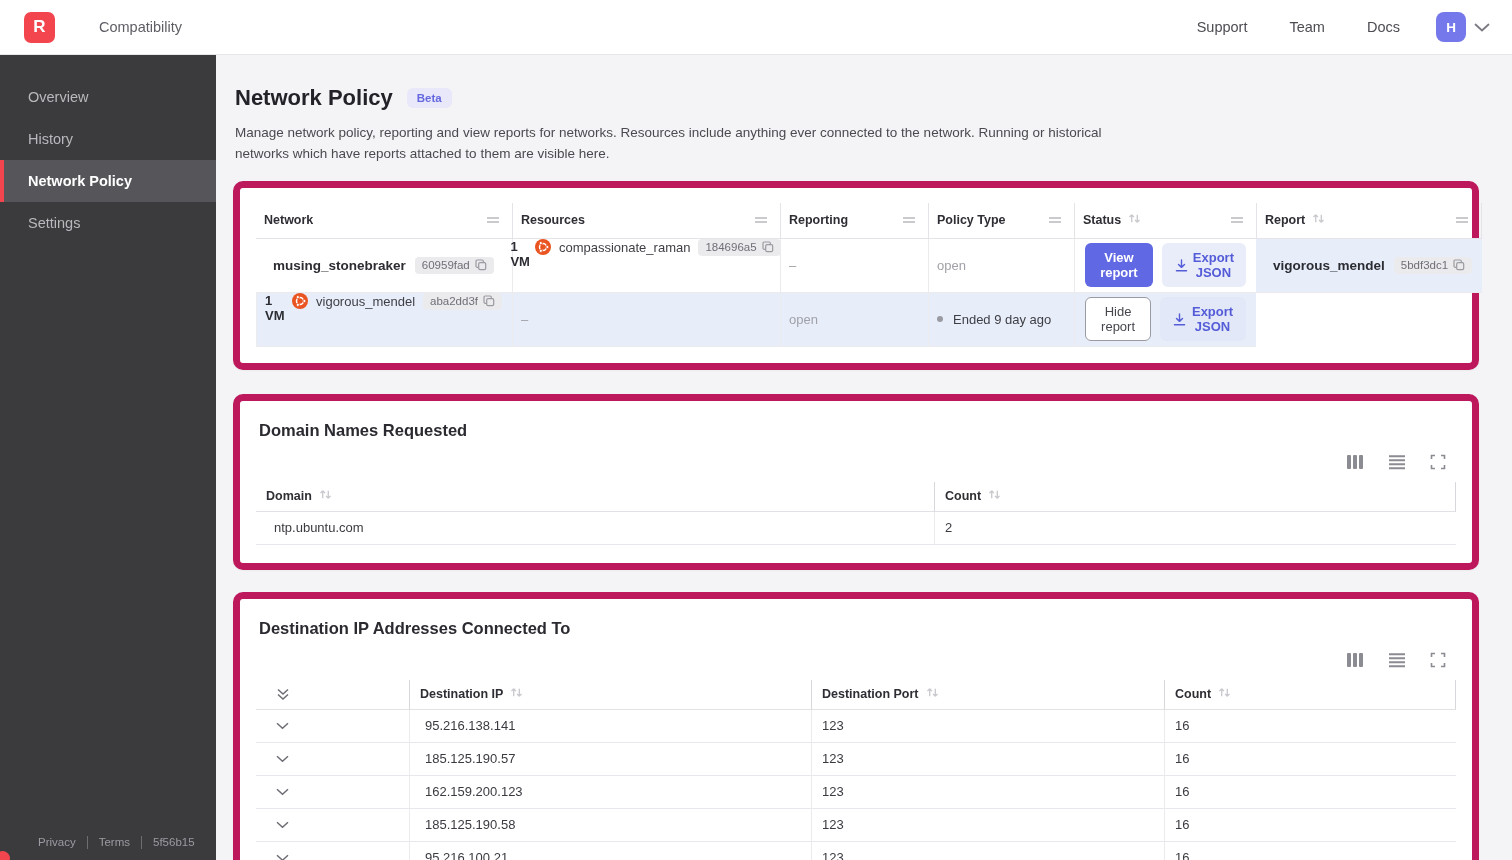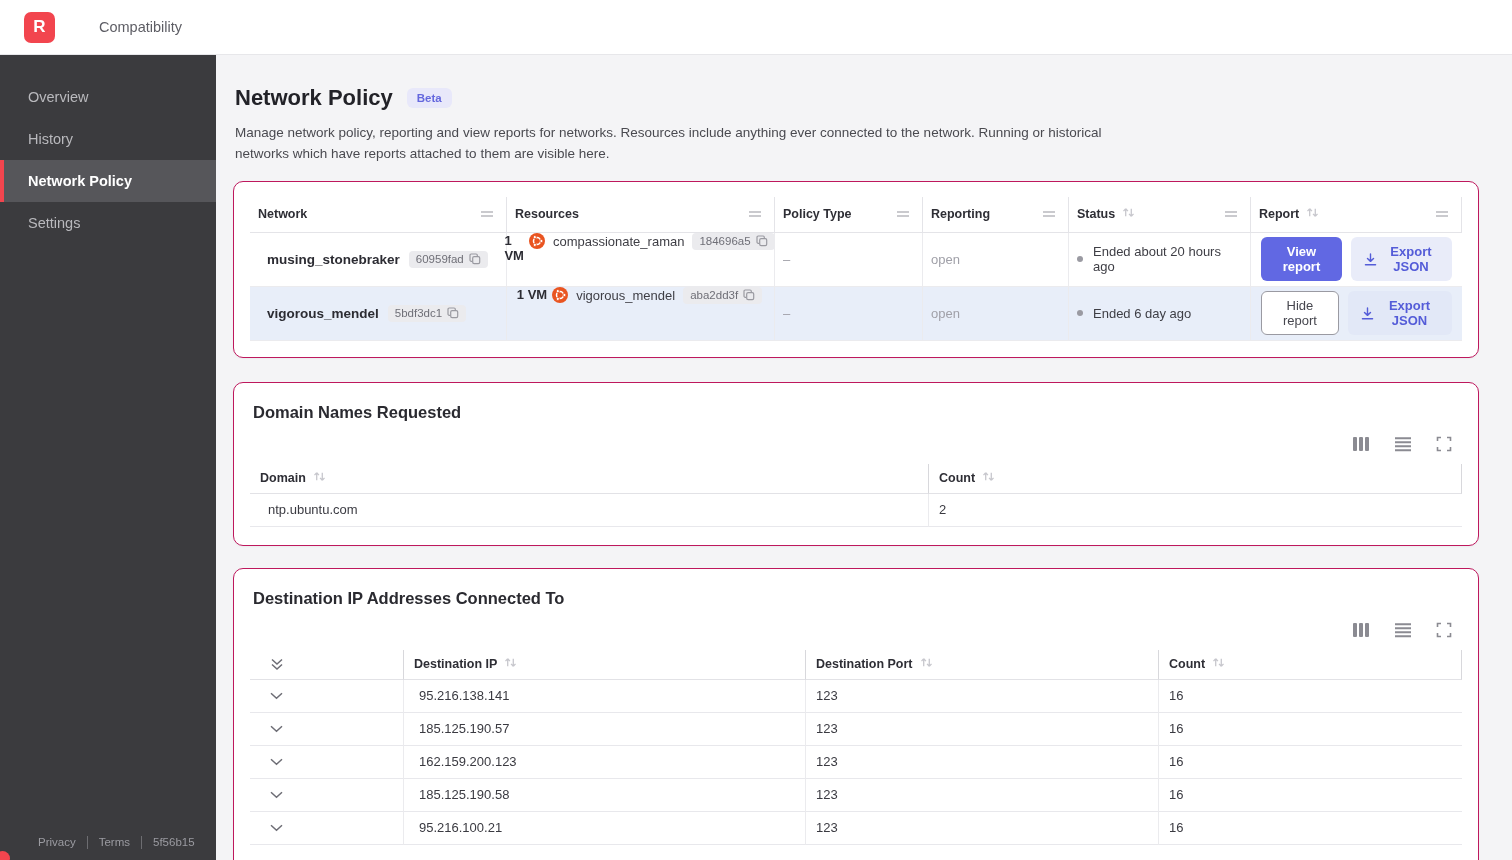--- a/index.html
+++ b/index.html
@@ -34,21 +34,21 @@
   .side-footer .lnk { cursor:pointer; }
   .corner-blob { position:fixed; left:-5px; bottom:-6px; width:15px; height:15px; border-radius:50%; background:#f2454e; z-index:30; }
 
   
   .main { position:absolute; left:216px; top:55px; width:1296px; height:805px; padding:30px 20px 0 17px; overflow:hidden; }
   .title-row { display:flex; align-items:center; gap:14px; padding-left:2px; }
   .page-title { font-size:22px; font-weight:800; color:#222228; }
   .beta { background:#e8e8fa; color:#6568de; font-size:11.5px; font-weight:600; padding:4px 10px; border-radius:6px; }
   .desc { margin-top:12px; padding-left:2px; font-size:13.5px; line-height:1.55; color:#4a4a50; max-width:880px; }
 
-  .card { background:#fff; border:1px solid #be185d; border-radius:10px; box-shadow:0 1px 2px rgba(20,20,40,.04); width:1246px; }
+  .card { background:#fff; border:7px solid #be185d; border-radius:10px; box-shadow:0 1px 2px rgba(20,20,40,.04); width:1246px; }
   .card1 { margin-top:16px; padding:15px 16px 16px; }
   .card2 { margin-top:24px; padding:20px 16px 18px; }
   .card3 { margin-top:22px; padding:20px 16px 0; height:330px; }
 
   .card-title { font-size:16.5px; font-weight:700; color:#2a2a30; padding-left:3px; }
   .tbl-toolbar { display:flex; justify-content:flex-end; align-items:center; gap:24px; margin:14px 10px 12px 0; }
   .tool-btn { cursor:pointer; display:flex; align-items:center; }
 
   
   .hcell { display:flex; align-items:center; font-size:12.5px; font-weight:700; color:#2e2e35; }
@@ -101,20 +101,35 @@
 
 <header class="topbar">
   <div class="logo">
       <span>R</span>
     </div>
   <nav class="tabs">
     <div class="tab">
         <span>Compatibility</span>
       </div>
   </nav>
+  <div class="top-right">
+    <span class="top-link">Support</span>
+    <span class="top-link">Team</span>
+    <span class="top-link">Docs</span>
+    <div class="acct">
+      <div class="avatar">
+          <span>H</span>
+        </div>
+      <span style="display:flex;">
+        <svg width="16" height="9" viewBox="0 0 16 9" fill="none">
+            <path d="M1.5 1.5L8 7.5l6.5-6" stroke="#7a7a82" stroke-width="1.8" stroke-linecap="round"></path>
+          </svg>
+      </span>
+    </div>
+  </div>
 </header>
 
 <aside class="sidebar">
   <nav class="side-nav">
     <div class="side-item">
         <span>Overview</span>
       </div>
     <div class="side-item">
         <span>History</span>
       </div>
@@ -156,29 +171,29 @@
       </div>
       <div class="hcell nh nhl">
         <span>Resources</span>
         <span class="drag">
             <svg width="14" height="8" viewBox="0 0 14 8">
               <path d="M1 2h12M1 6h12" stroke="#b9b9bf" stroke-width="1.6"></path>
             </svg>
           </span>
       </div>
       <div class="hcell nh nhl">
+        <span>Reporting</span>
+        <span class="drag">
+            <svg width="14" height="8" viewBox="0 0 14 8">
+              <path d="M1 2h12M1 6h12" stroke="#b9b9bf" stroke-width="1.6"></path>
+            </svg>
+          </span>
+      </div>
+      <div class="hcell nh nhl">
         <span>Policy Type</span>
-        <span class="drag">
-            <svg width="14" height="8" viewBox="0 0 14 8">
-              <path d="M1 2h12M1 6h12" stroke="#b9b9bf" stroke-width="1.6"></path>
-            </svg>
-          </span>
-      </div>
-      <div class="hcell nh nhl">
-        <span>Reporting</span>
         <span class="drag">
             <svg width="14" height="8" viewBox="0 0 14 8">
               <path d="M1 2h12M1 6h12" stroke="#b9b9bf" stroke-width="1.6"></path>
             </svg>
           </span>
       </div>
       <div class="hcell nh nhl">
         <span>Status</span>
         <span class="sort"><svg width="15" height="13" viewBox="0 0 16 14" fill="none" stroke="#c7c7cd" stroke-width="1.4">
               <path d="M5 11V3M5 3L2.6 5.5M5 3l2.4 2.5"></path>
@@ -234,24 +249,20 @@
                 <svg width="12" height="12" viewBox="0 0 12 12" fill="none" stroke="#9a9aa1" stroke-width="1.2">
                   <rect x="3.7" y="3.7" width="7" height="7" rx="1.4"></rect>
                   <path d="M8.3 3.3V2.2A1.2 1.2 0 0 0 7.1 1H2.2A1.2 1.2 0 0 0 1 2.2v4.9a1.2 1.2 0 0 0 1.2 1.2h1.1"></path>
                 </svg>
               </span>
           </span>
         </div>
       </div>
       <div class="nc ncl muted">–</div>
       <div class="nc ncl muted">open</div>
-      <div class="nc ncl status-line">
-        <span class="dot"></span>
-        <span>Ended about 20 hours ago</span>
-      </div>
       <div class="nc ncl c-report">
         <button class="btn-primary">View report</button>
         <button class="btn-export">
           <span style="display:flex;">
               <svg width="15" height="15" viewBox="0 0 16 16" fill="none" stroke="#545cd8" stroke-width="1.5" stroke-linecap="round">
                 <path d="M8 2v8m0 0L4.8 6.9M8 10l3.2-3.1"></path>
                 <path d="M2.6 13.6h10.8"></path>
               </svg>
             </span>
           <span>Export JSON</span>
@@ -291,21 +302,21 @@
                   <path d="M8.3 3.3V2.2A1.2 1.2 0 0 0 7.1 1H2.2A1.2 1.2 0 0 0 1 2.2v4.9a1.2 1.2 0 0 0 1.2 1.2h1.1"></path>
                 </svg>
               </span>
           </span>
         </div>
       </div>
       <div class="nc ncl muted hl">–</div>
       <div class="nc ncl muted hl">open</div>
       <div class="nc ncl status-line hl">
         <span class="dot"></span>
-        <span>Ended 6 day ago</span>
+        <span>Ended 9 day ago</span>
       </div>
       <div class="nc ncl c-report hl">
         <button class="btn-outline">Hide report</button>
         <button class="btn-export">
           <span style="display:flex;">
               <svg width="15" height="15" viewBox="0 0 16 16" fill="none" stroke="#545cd8" stroke-width="1.5" stroke-linecap="round">
                 <path d="M8 2v8m0 0L4.8 6.9M8 10l3.2-3.1"></path>
                 <path d="M2.6 13.6h10.8"></path>
               </svg>
             </span>

